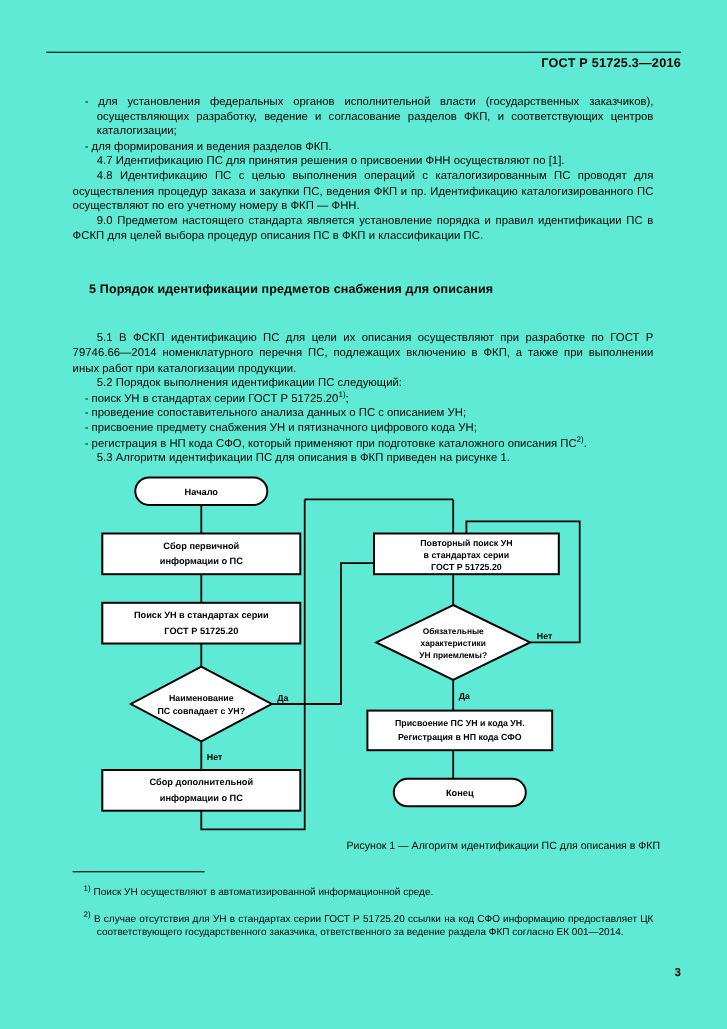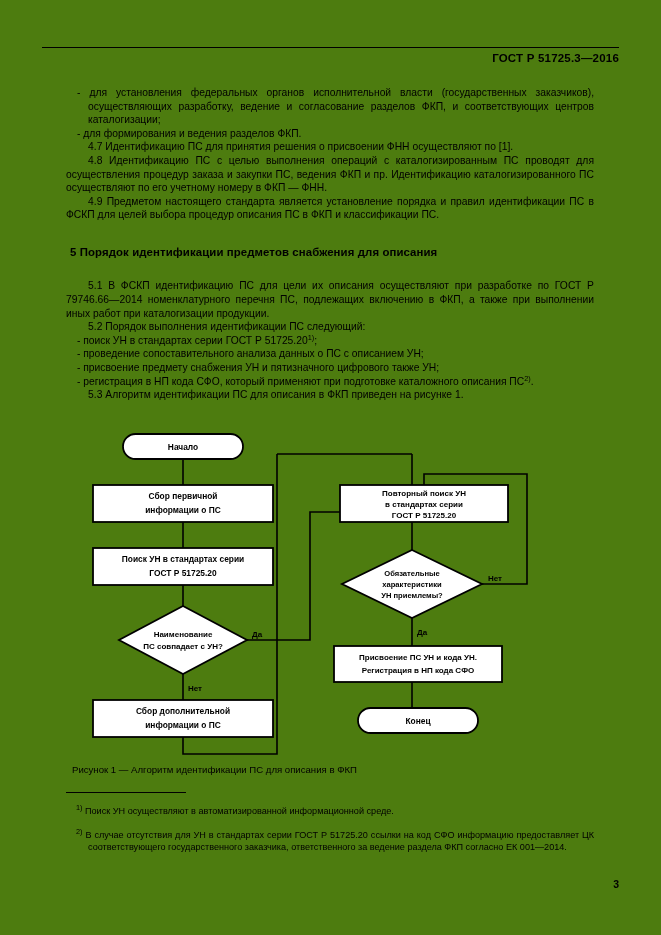--- a/index.html
+++ b/index.html
@@ -4,21 +4,21 @@
 <style>
   html, body {
     margin: 0;
     padding: 0;
     background: #8a8a8a;
   }
   .page {
     position: relative;
     width: 661px;
     height: 935px;
-    background: #4d7c0f;
+    background: #5eead4;
     margin: 0 auto;
     overflow: hidden;
     font-family: "Liberation Sans", sans-serif;
     color: #000000;
   }
   
   .header {
     position: absolute;
     left: 42px;
     top: 47px;
@@ -60,21 +60,21 @@
     margin: 0;
     font-size: 10.3px;
     line-height: 13.6px;
     text-align: justify;
     padding-left: 22px;
     text-indent: -11px;
   }
   sup { font-size: 7.3px; vertical-align: super; line-height: 0; }
   
   .sec-head {
-    margin: 4px;
+    margin: 15px;
     padding-top: 19px;
     font-size: 11.4px;
     font-weight: bold;
     line-height: 15.4px;
     letter-spacing: 0.1px;
   }
   .after-head { padding-top: 15px; }
   
   .figure {
     position: absolute;
@@ -82,21 +82,21 @@
     top: 428px;
     width: 528px;
     height: 350px;
   }
   .figure svg { display: block; }
   .fig-caption {
     position: absolute;
     left: 0;
     top: 336px;
     width: 528px;
-    text-align: left;
+    text-align: right;
     font-size: 9.6px;
   }
   
   .footnotes {
     position: absolute;
     left: 66px;
     top: 792px;
     width: 528px;
   }
   .fn-rule {
@@ -129,32 +129,32 @@
     <div class="header-rule"></div>
     <div class="header-code">ГОСТ Р 51725.3—2016</div>
   </div>
 
   <div class="content">
 
     <p class="bullet">- для установления федеральных органов исполнительной власти (государственных заказчиков), осуществляющих разработку, ведение и согласование разделов ФКП, и соответствующих центров каталогизации;</p>
     <p class="bullet">- для формирования и ведения разделов ФКП.</p>
     <p class="para">4.7 Идентификацию ПС для принятия решения о присвоении ФНН осуществляют по [1].</p>
     <p class="para">4.8 Идентификацию ПС с целью выполнения операций с каталогизированным ПС проводят для осуществления процедур заказа и закупки ПС, ведения ФКП и пр. Идентификацию каталогизированного ПС осуществляют по его учетному номеру в ФКП — ФНН.</p>
-    <p class="para">4.9 Предметом настоящего стандарта является установление порядка и правил идентификации ПС в ФСКП для целей выбора процедур описания ПС в ФКП и классификации ПС.</p>
+    <p class="para">9.0 Предметом настоящего стандарта является установление порядка и правил идентификации ПС в ФСКП для целей выбора процедур описания ПС в ФКП и классификации ПС.</p>
 
     <div class="sec-head">
       <div>5 Порядок идентификации предметов снабжения для описания</div>
     </div>
 
     <div class="after-head">
       <p class="para">5.1 В ФСКП идентификацию ПС для цели их описания осуществляют при разработке по ГОСТ Р 79746.66—2014 номенклатурного перечня ПС, подлежащих включению в ФКП, а также при выполнении иных работ при каталогизации продукции.</p>
       <p class="para">5.2 Порядок выполнения идентификации ПС следующий:</p>
       <p class="bullet"><span>- поиск УН в стандартах серии ГОСТ Р 51725.20</span><sup>1)</sup><span>;</span></p>
       <p class="bullet">- проведение сопоставительного анализа данных о ПС с описанием УН;</p>
-      <p class="bullet">- присвоение предмету снабжения УН и пятизначного цифрового также УН;</p>
+      <p class="bullet">- присвоение предмету снабжения УН и пятизначного цифрового кода УН;</p>
       <p class="bullet"><span>- регистрация в НП кода СФО, который применяют при подготовке каталожного описания ПС</span><sup>2)</sup><span>.</span></p>
       <p class="para">5.3 Алгоритм идентификации ПС для описания в ФКП приведен на рисунке 1.</p>
     </div>
   </div>
 
   <div class="figure">
     <svg width="528" height="332" viewBox="0 0 528 332">
       <g fill="none" stroke="#000" stroke-width="1.6">
 
         <line x1="111" y1="31" x2="111" y2="57"></line>

